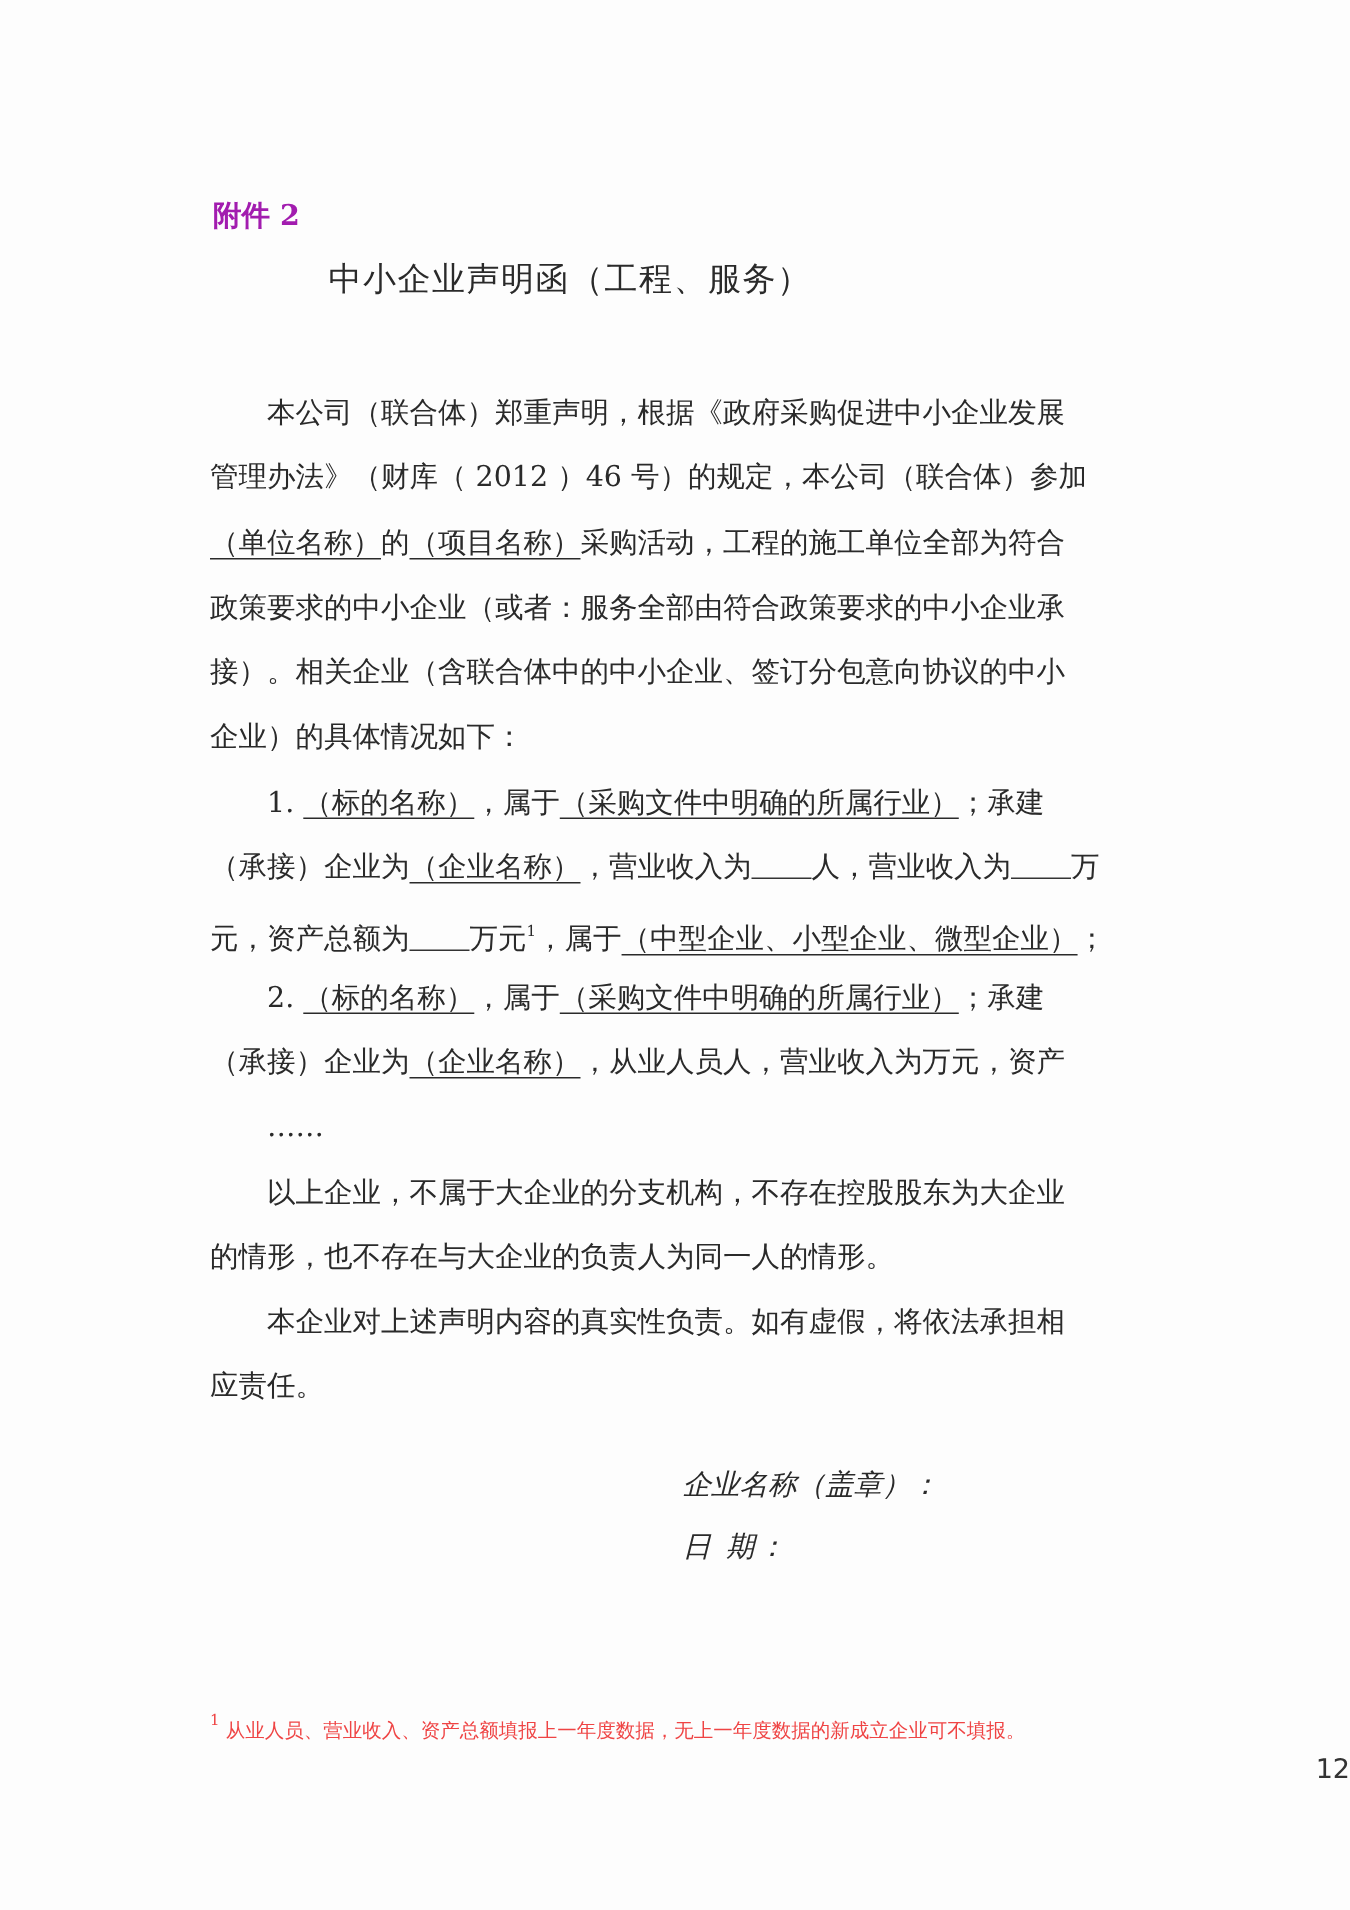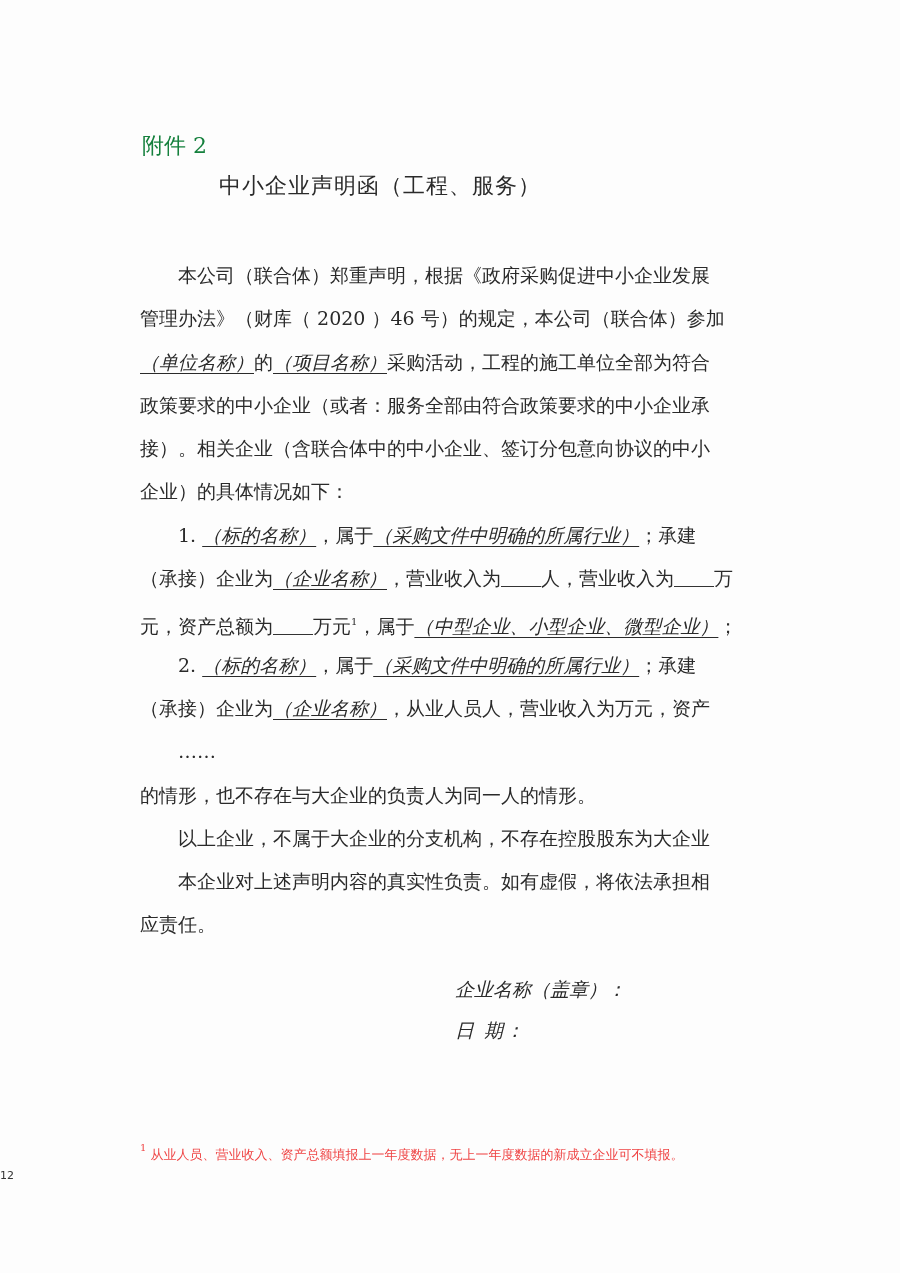--- a/index.html
+++ b/index.html
@@ -5,60 +5,60 @@
   html, body { margin: 0; padding: 0; }
   body {
     width: 900px; height: 1273px;
     background: #fdfdfd;
     font-family: "DejaVu Serif", "Liberation Serif", serif;
     color: #2a2a2a;
     position: relative;
     overflow: hidden;
   }
   .page { position: absolute; left: 0; top: 0; width: 900px; height: 1273px; }
-  .attachment { position: absolute; left: 142px; top: 131px; font-size: 22px; color: #15803d; }
+  .attachment { position: absolute; left: 142px; top: 131px; font-size: 19px; color: #a21caf; font-weight: bold; }
   .title { position: absolute; left: 0; width: 760px; top: 171px; text-align: center; font-size: 22px; color: #2a2a2a; letter-spacing: 1px; }
   .body { position: absolute; left: 140px; width: 625px; top: 254px; font-size: 19px; line-height: 43.3px; text-align: justify; }
   .line { display: block; white-space: nowrap; height: 43.3px; }
   .indent { padding-left: 38px; }
-  .u { text-decoration: underline; text-underline-offset: 4px; font-style: italic; }
+  .u { text-decoration: underline; text-underline-offset: 4px; }
   .blank { display: inline-block; width: 40px; border-bottom: 1px solid #333; height: 18px; vertical-align: -2px; }
   .sup { font-size: 10px; vertical-align: 8px; }
   .sign { position: absolute; left: 455px; font-size: 19px; font-style: italic; }
   .sign1 { top: 977px; }
   .sign2 { top: 1018px; letter-spacing: 2px; }
   .footnote { position: absolute; left: 140px; width: 628px; top: 1135px; font-size: 13px; line-height: 25px; color: #ef4444; }
-  .pagenum { position: absolute; left: 0; width: 900px; top: 1169px; text-align: left; font-family: "DejaVu Sans", sans-serif; font-size: 11px; color: #333; }
+  .pagenum { position: absolute; left: 0; width: 900px; top: 1169px; text-align: right; font-family: "DejaVu Sans", sans-serif; font-size: 18px; color: #333; }
 </style>
 </head>
 <body>
 
 <div class="page">
   <div class="attachment">附件 2</div>
   <div class="title">中小企业声明函（工程、服务）</div>
 
   <div class="body">
     <span class="line indent">本公司（联合体）郑重声明，根据《政府采购促进中小企业发展</span>
-    <span class="line">管理办法》（财库（ 2020 ）46 号）的规定，本公司（联合体）参加</span>
+    <span class="line">管理办法》（财库（ 2012 ）46 号）的规定，本公司（联合体）参加</span>
     <span class="line"><span class="u">（单位名称）</span><span>的</span><span class="u">（项目名称）</span><span>采购活动，工程的施工单位全部为符合</span></span>
     <span class="line">政策要求的中小企业（或者：服务全部由符合政策要求的中小企业承</span>
     <span class="line">接）。相关企业（含联合体中的中小企业、签订分包意向协议的中小</span>
     <span class="line">企业）的具体情况如下：</span>
 
     <span class="line indent"><span>1.</span> <span class="u">（标的名称）</span><span>，属于</span><span class="u">（采购文件中明确的所属行业）</span><span>；承建</span></span>
     <span class="line"><span>（承接）企业为</span><span class="u">（企业名称）</span><span>，营业收入为</span><span class="blank"></span><span>人，营业收入为</span><span class="blank"></span><span>万</span></span>
     <span class="line"><span>元，资产总额为</span><span class="blank"></span><span>万元</span><span class="sup">1</span><span>，属于</span><span class="u">（中型企业、小型企业、微型企业）</span><span>；</span></span>
 
     <span class="line indent"><span>2.</span> <span class="u">（标的名称）</span><span>，属于</span><span class="u">（采购文件中明确的所属行业）</span><span>；承建</span></span>
     <span class="line"><span>（承接）企业为</span><span class="u">（企业名称）</span><span>，从业人员人，营业收入为万元，资产</span></span>
 
     <span class="line indent">……</span>
 
+    <span class="line indent">以上企业，不属于大企业的分支机构，不存在控股股东为大企业</span>
     <span class="line">的情形，也不存在与大企业的负责人为同一人的情形。</span>
-    <span class="line indent">以上企业，不属于大企业的分支机构，不存在控股股东为大企业</span>
     <span class="line indent">本企业对上述声明内容的真实性负责。如有虚假，将依法承担相</span>
     <span class="line">应责任。</span>
   </div>
 
   <div class="sign sign1">企业名称（盖章）：</div>
   <div class="sign sign2">日 期：</div>
 
   <div class="footnote">
     <span class="sup">1</span>
     <span>从业人员、营业收入、资产总额填报上一年度数据，无上一年度数据的新成立企业可不填报。</span>

